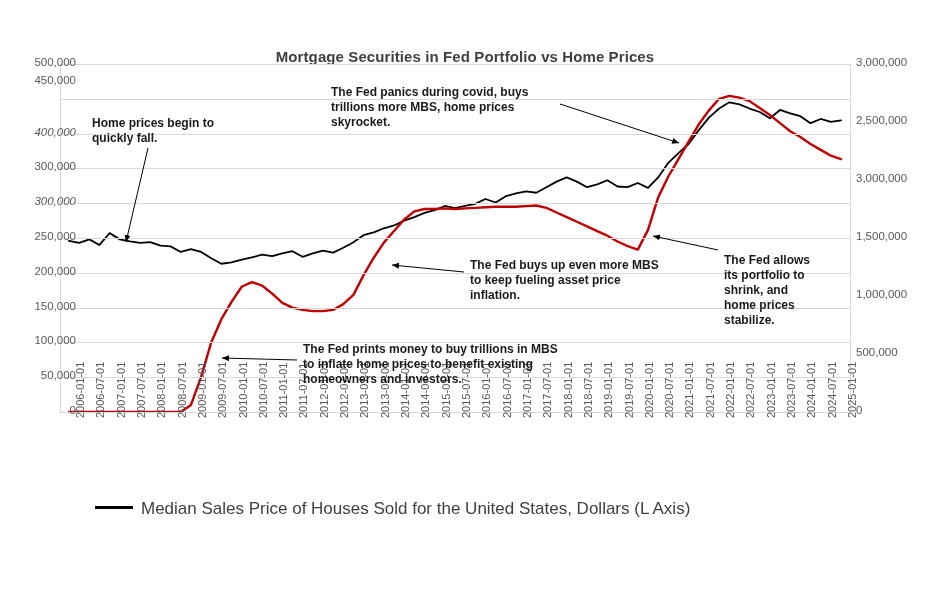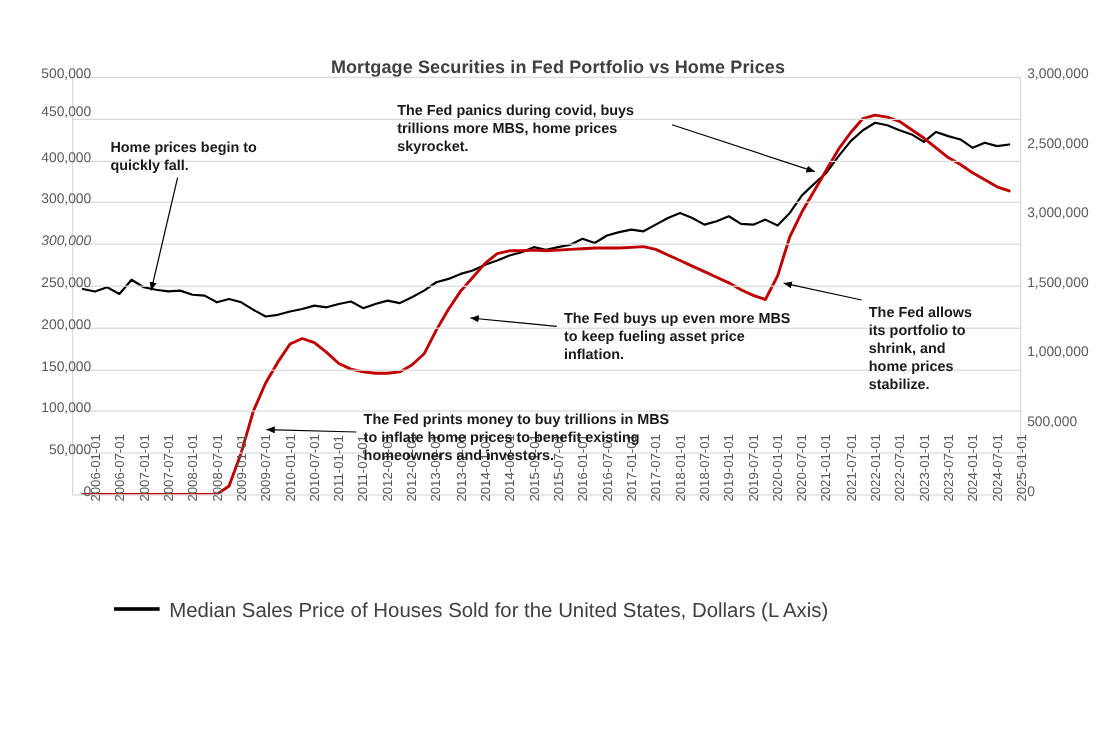--- a/index.html
+++ b/index.html
@@ -143,22 +143,22 @@
 
   <div id="ytick-left-group">
       <div class="ytick-left" style="top: 404px;">0</div>
       <div class="ytick-left" style="top: 369.2px;">50,000</div>
       <div class="ytick-left" style="top: 334.4px;">100,000</div>
       <div class="ytick-left" style="top: 299.6px;">150,000</div>
       <div class="ytick-left" style="top: 264.8px;">200,000</div>
       <div class="ytick-left" style="top: 230px;">250,000</div>
       <div class="ytick-left" style="top: 195.2px; font-style: italic;">300,000</div>
       <div class="ytick-left" style="top: 160.4px;">300,000</div>
-      <div class="ytick-left" style="top: 125.6px;">400,000</div>
-      <div class="ytick-left" style="top: 88px; margin-left: 36px;">450,000</div>
+      <div class="ytick-left" style="top: 125.6px; font-style: italic;">400,000</div>
+      <div class="ytick-left" style="top: 74px; margin-left: 36px;">450,000</div>
       <div class="ytick-left" style="top: 56px;">500,000</div>
     </div>
   <div id="ytick-right-group">
       <div class="ytick-right" style="top: 404px;">0</div>
       <div class="ytick-right" style="top: 346px;">500,000</div>
       <div class="ytick-right" style="top: 288px;">1,000,000</div>
       <div class="ytick-right" style="top: 230px;">1,500,000</div>
       <div class="ytick-right" style="top: 172px;">3,000,000</div>
       <div class="ytick-right" style="top: 114px;">2,500,000</div>
       <div class="ytick-right" style="top: 56px;">3,000,000</div>

